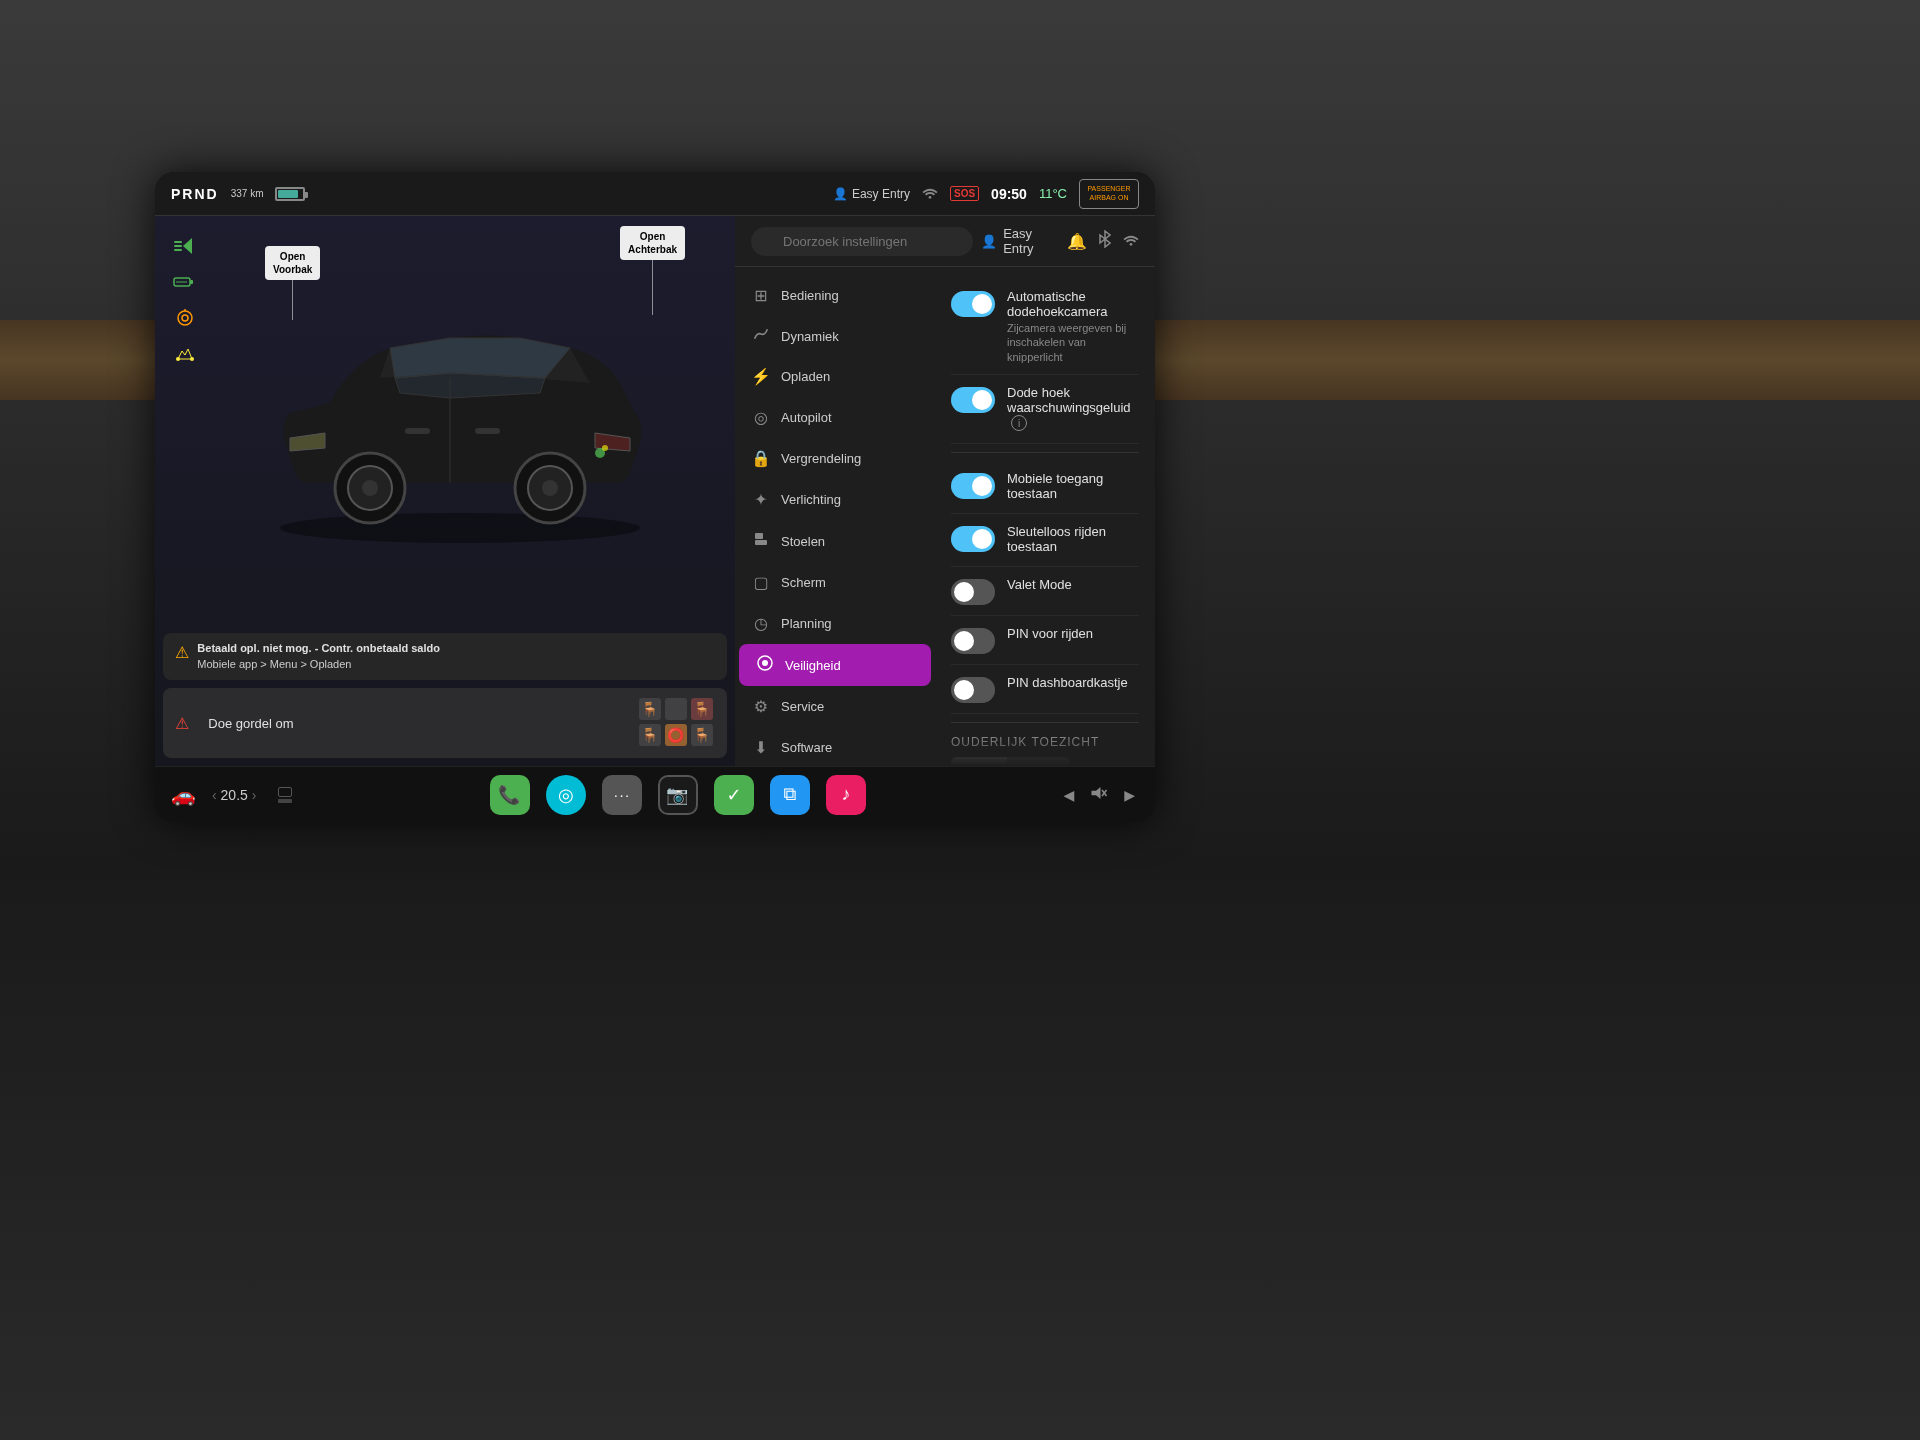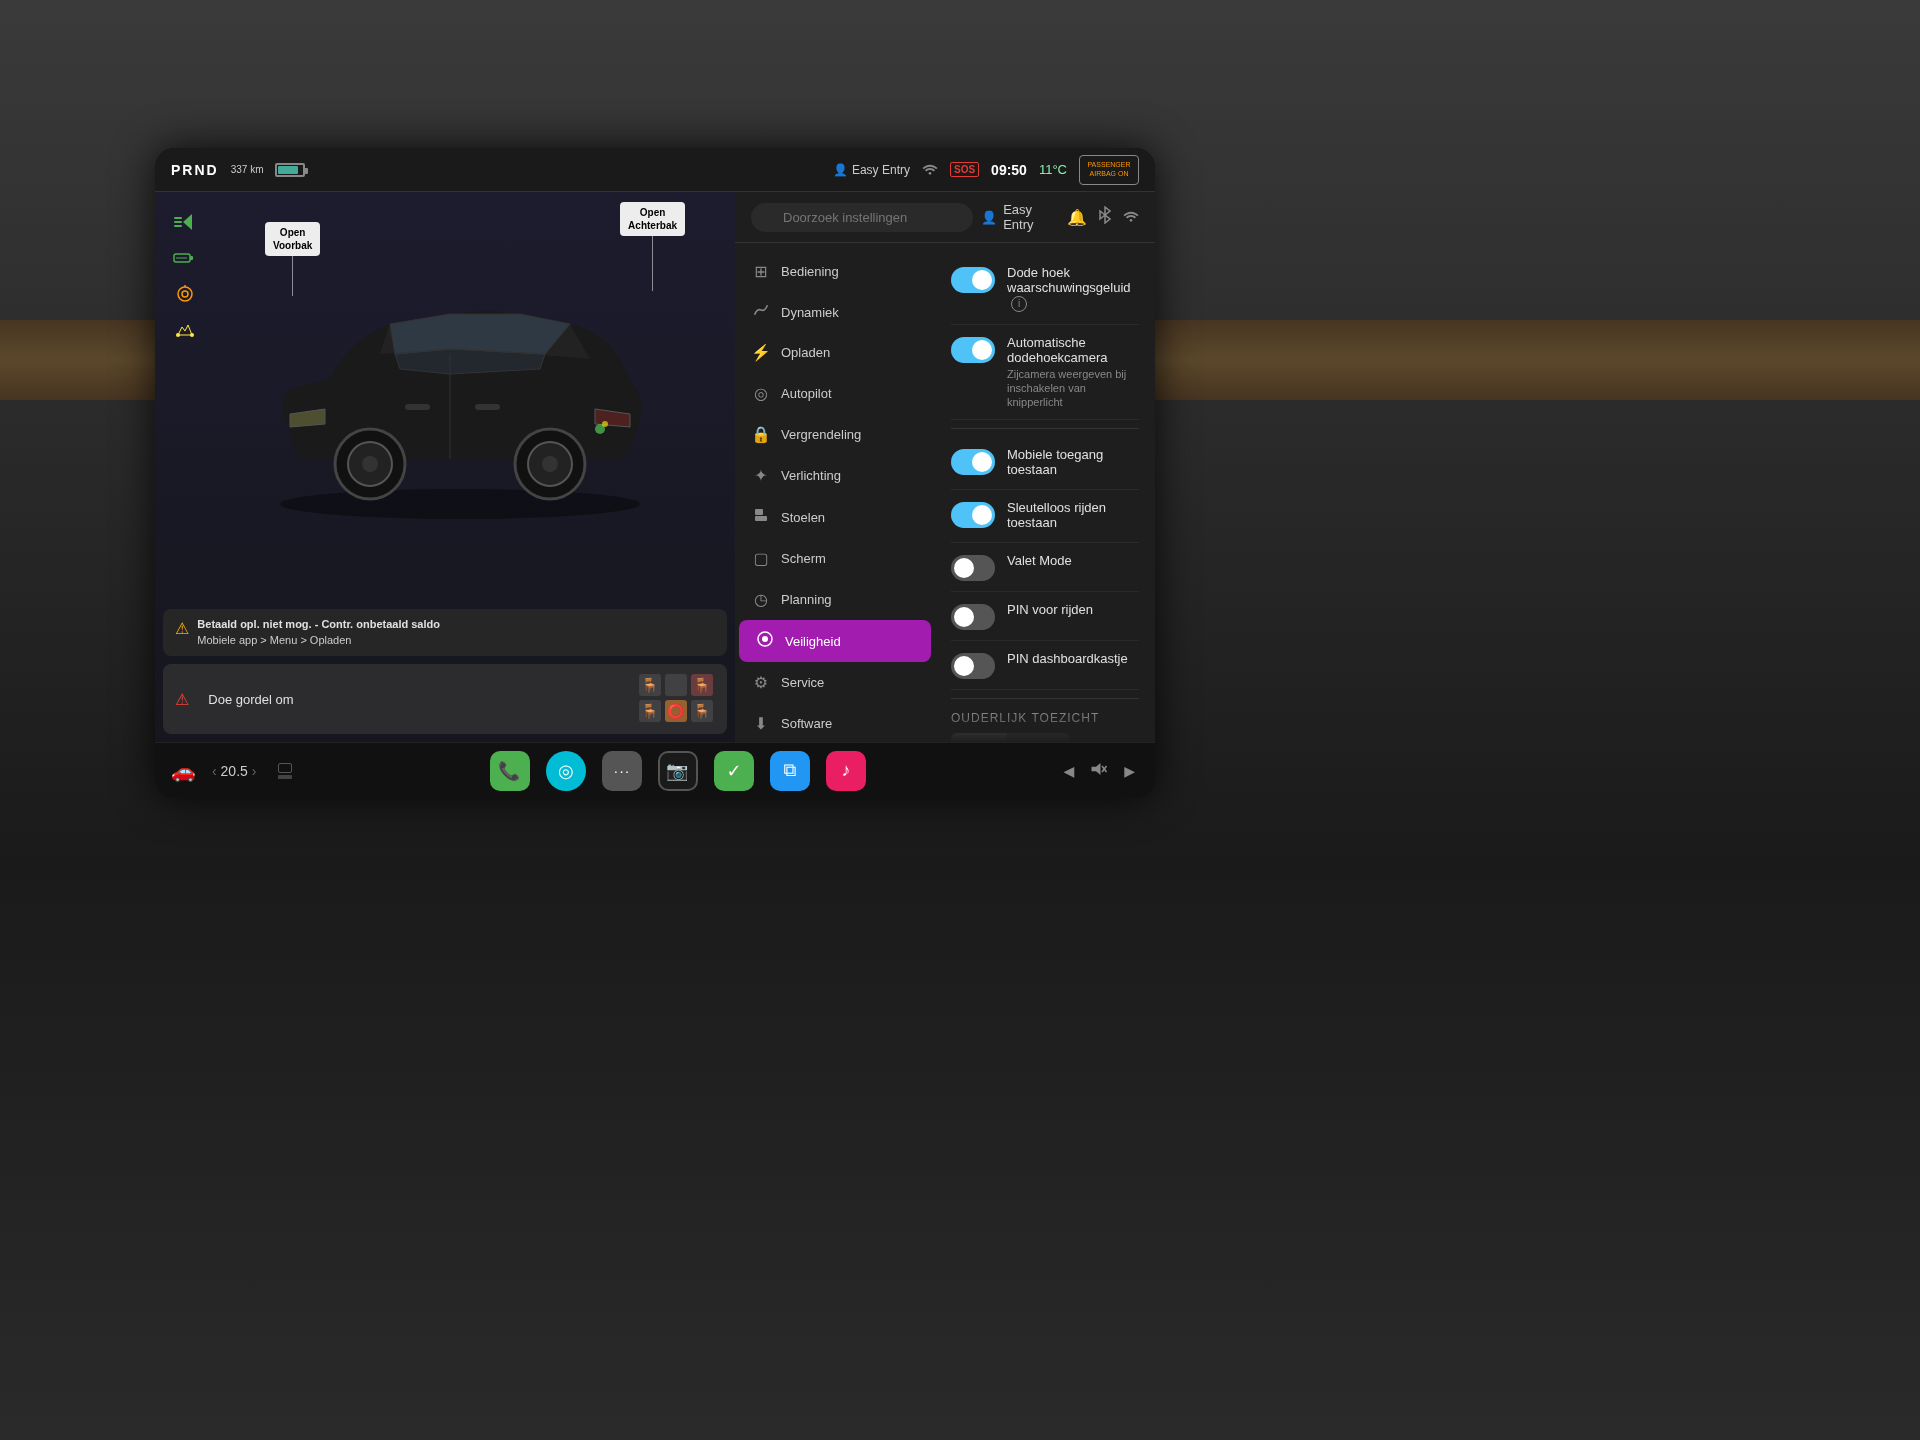--- a/index.html
+++ b/index.html
@@ -25,21 +25,21 @@
       top: 320px;
       left: 0; right: 0;
       height: 80px;
       background: linear-gradient(180deg, #5a3a1a 0%, #7a5a2a 50%, #5a3a1a 100%);
       opacity: 0.6;
     }
 
     
     .screen-bezel {
       position: absolute;
-      top: 148px;
+      top: 172px;
       left: 155px;
       width: 1000px;
       height: 650px;
       background: #111;
       border-radius: 20px;
       overflow: hidden;
       box-shadow: 0 0 40px rgba(0,0,0,0.8);
     }
 
     
@@ -738,34 +738,34 @@
 
           </div>
 
           <div class="settings-content scroll-partial">
 
             <div class="toggle-row">
               <div class="toggle-switch on">
                 <div class="toggle-knob"></div>
               </div>
               <div class="toggle-info">
+                <div class="toggle-label">Automatische dodehoekcamera</div>
+                <div class="toggle-sublabel">Zijcamera weergeven bij inschakelen van knipperlicht</div>
+              </div>
+            </div>
+
+            <div class="toggle-row">
+              <div class="toggle-switch on">
+                <div class="toggle-knob"></div>
+              </div>
+              <div class="toggle-info">
                 <div class="toggle-label">
                   <span>Dode hoek waarschuwingsgeluid</span>
                   <span class="info-icon">i</span>
                 </div>
-              </div>
-            </div>
-
-            <div class="toggle-row">
-              <div class="toggle-switch on">
-                <div class="toggle-knob"></div>
-              </div>
-              <div class="toggle-info">
-                <div class="toggle-label">Automatische dodehoekcamera</div>
-                <div class="toggle-sublabel">Zijcamera weergeven bij inschakelen van knipperlicht</div>
               </div>
             </div>
 
             <div class="settings-divider"></div>
 
             <div class="toggle-row">
               <div class="toggle-switch on">
                 <div class="toggle-knob"></div>
               </div>
               <div class="toggle-info">

